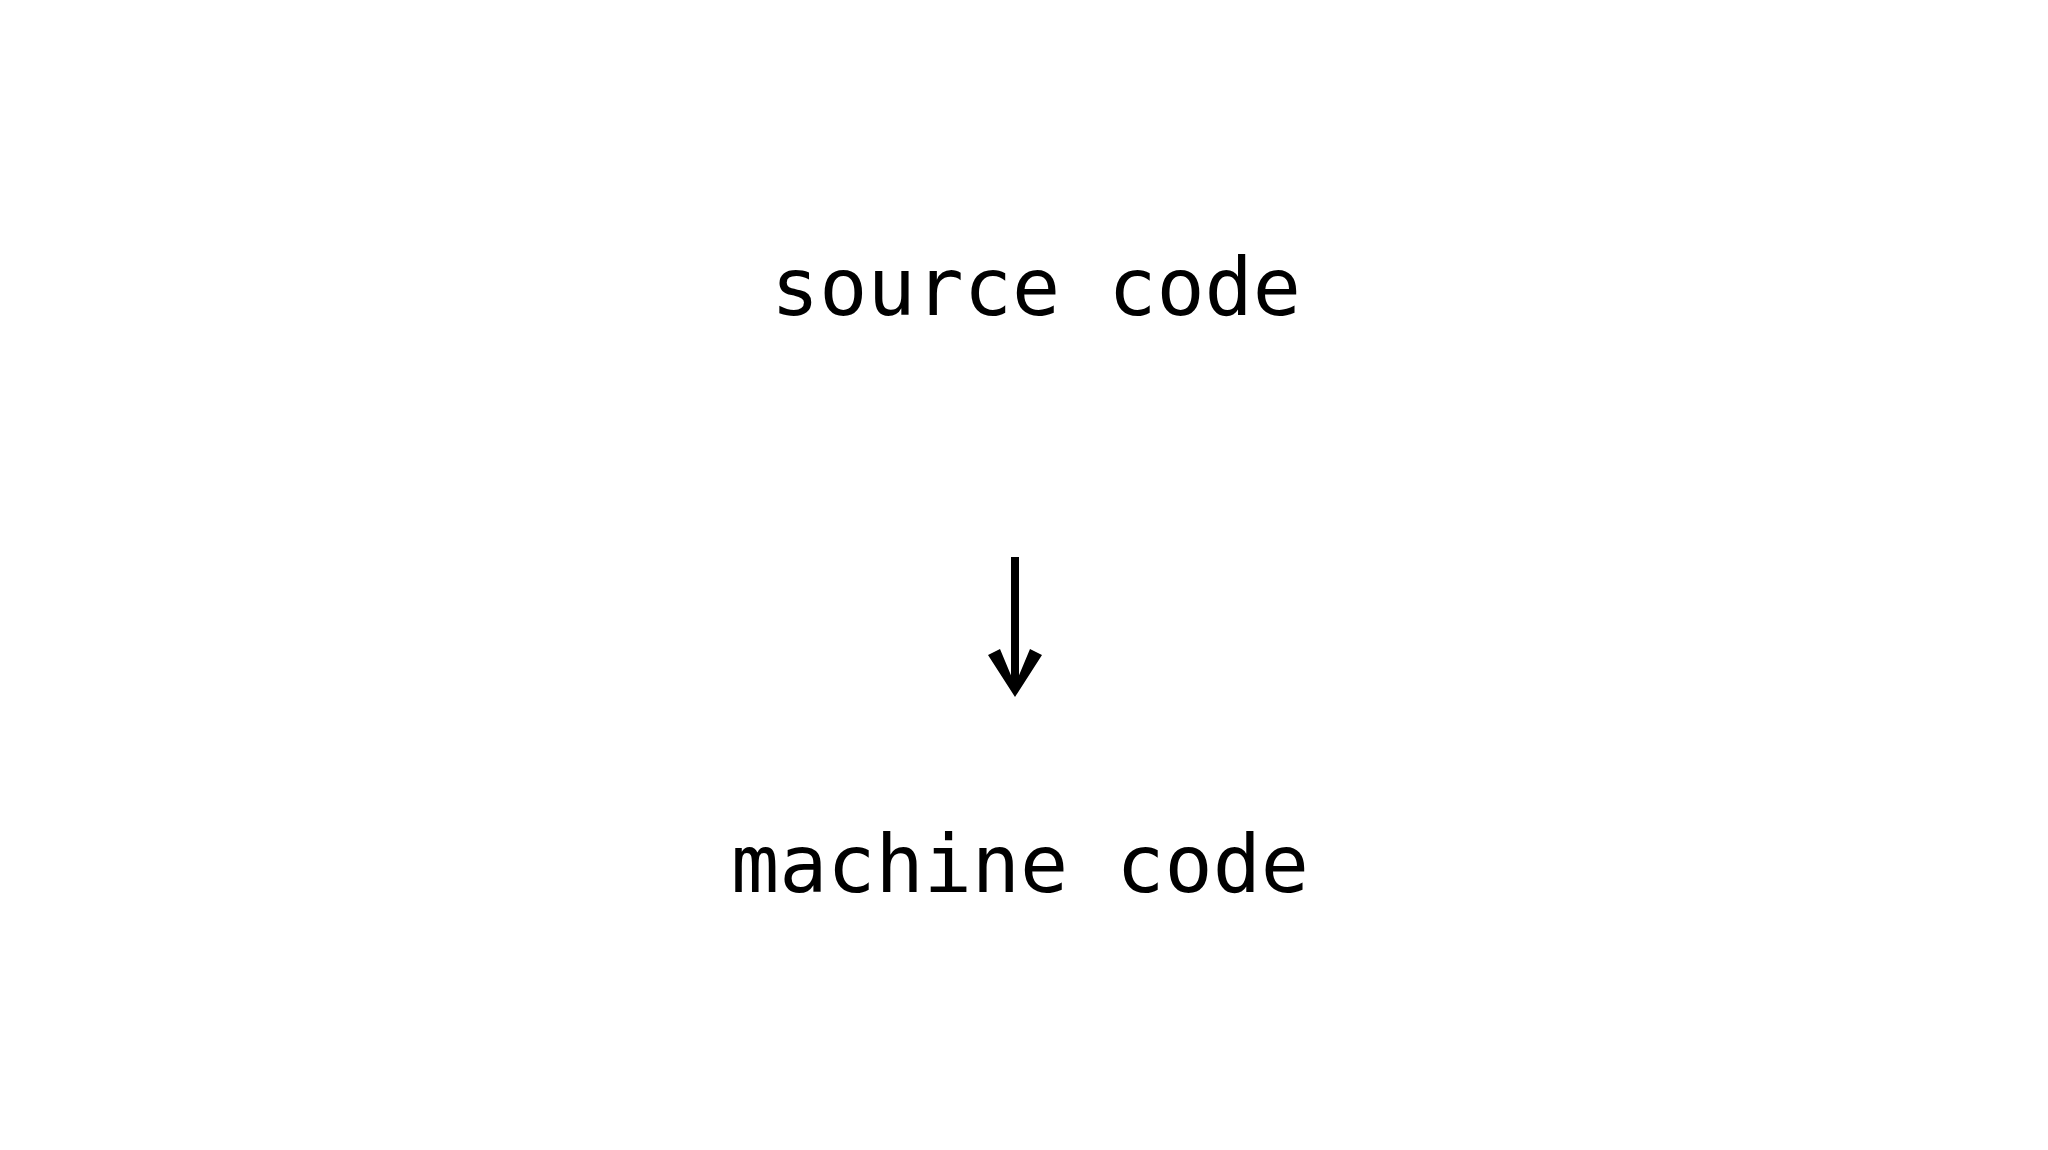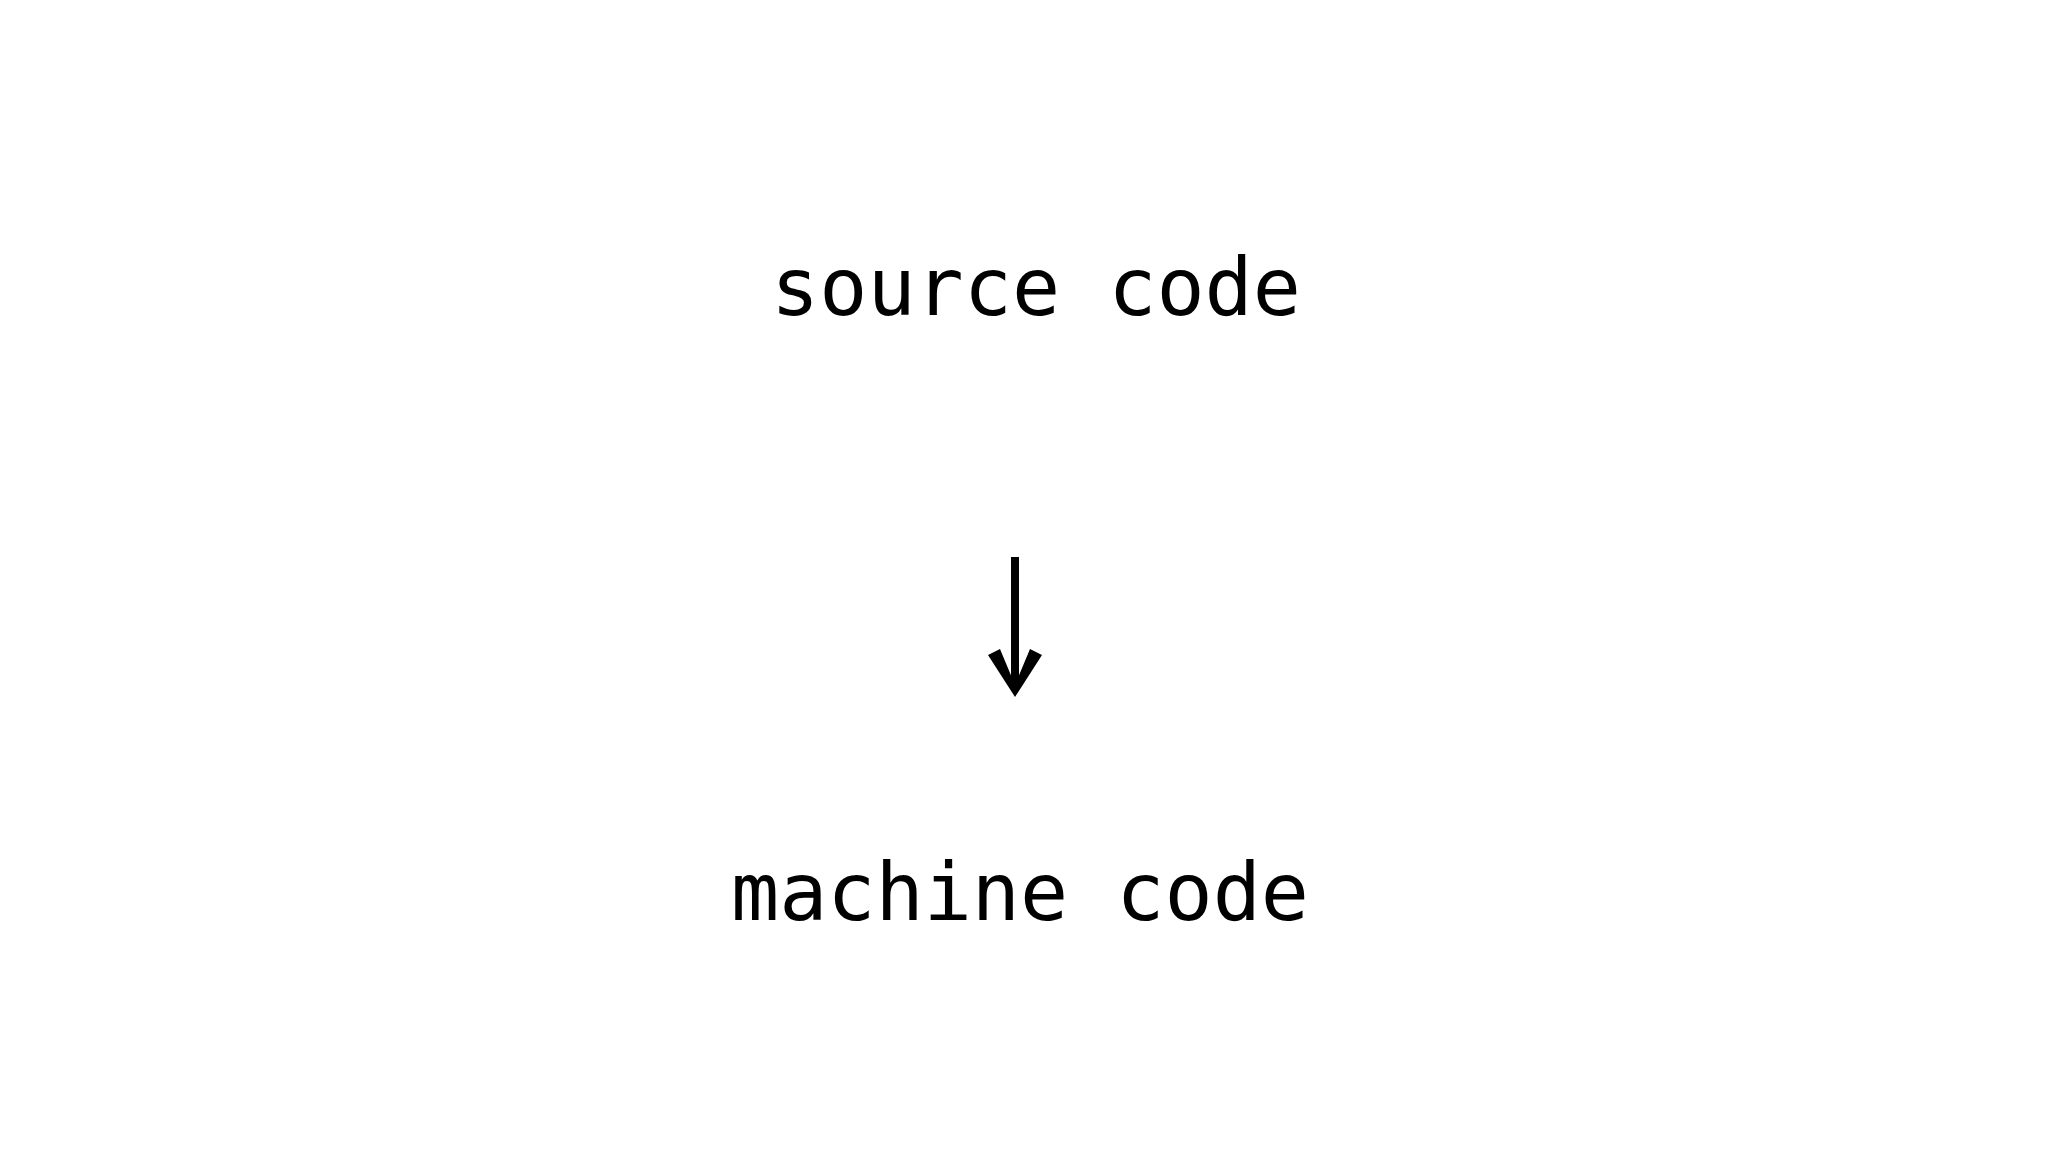--- a/index.html
+++ b/index.html
@@ -37,21 +37,20 @@
 
   
   #node-source {
     top: 248px;
     margin-left: 16px;
   }
 
   
   #node-machine {
     top: 825px;
-    margin-top: 28px;
   }
 
   #arrow-wrap {
     position: absolute;
     left: 955px;
     top: 545px;
     width: 120px;
     height: 170px;
   }
 

